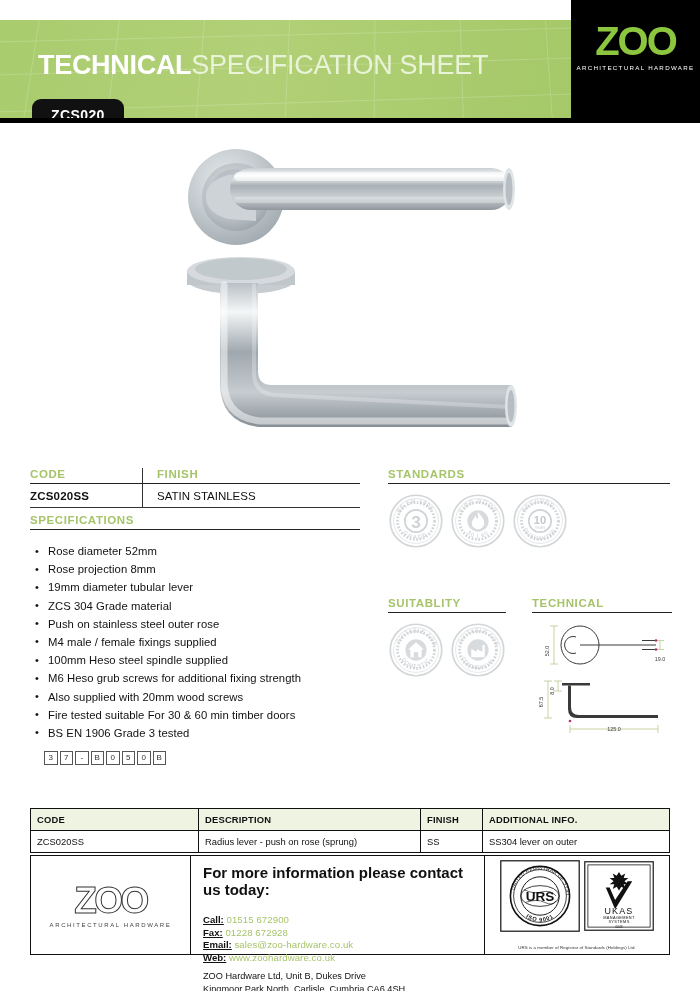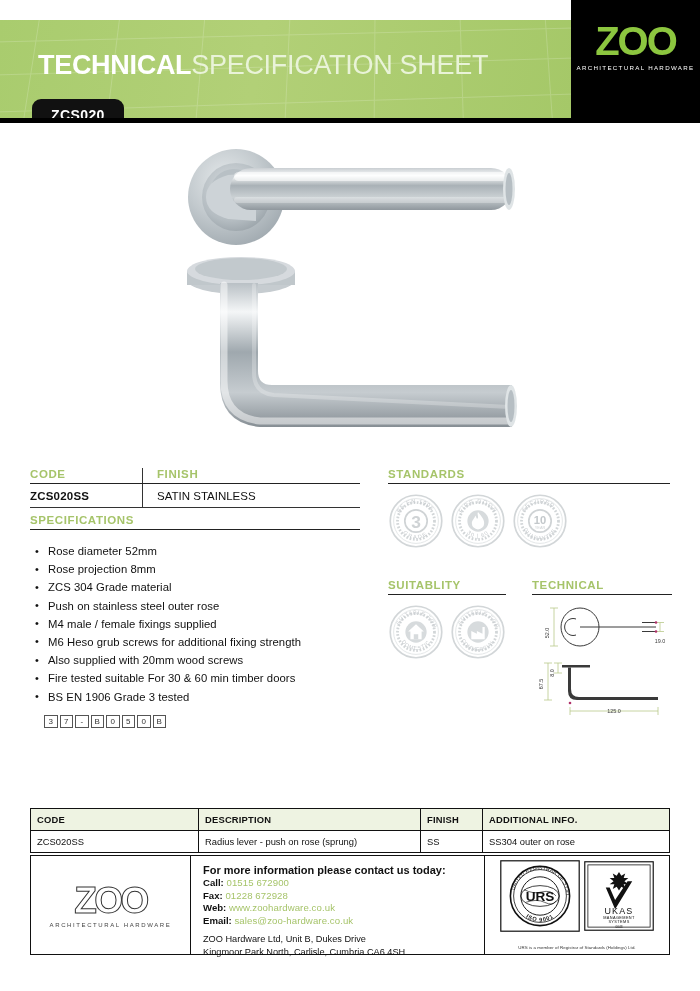--- a/index.html
+++ b/index.html
@@ -193,25 +193,25 @@
     line-height: 1;
   }
   .zoo-outline-sub {
     font-size: 6px;
     letter-spacing: 1.6px;
     color: #444;
     margin-top: 3px;
   }
   .f-contact { flex: 1; padding: 8px 0 0 12px; }
   .f-contact .hdr {
-    font-size: 11px; font-weight: bold; color: #111;
-    margin-bottom: 1px;
+    font-size: 15px; font-weight: bold; color: #111;
+    margin-bottom: 16px;
   }
   .f-line { font-size: 9.6px; line-height: 12.6px; }
-  .f-lbl { font-weight: bold; color: #111; }
+  .f-lbl { font-weight: bold; color: #111; text-decoration: underline; }
   .f-val { color: #a6c46a; letter-spacing: .1px; }
   .f-addr { font-size: 9.2px; color: #111; line-height: 12.4px; margin-top: 6px; }
   .f-certs {
     width: 185px;
     border-left: 1px solid #111;
     padding: 4px;
     display: flex; flex-direction: column;
   }
   .cert-row { display: flex; gap: 4px; justify-content: center; flex: 1; }
   .cert-note {
@@ -319,23 +319,25 @@
     </div>
     <div class="code-table rule-thin">
       <div class="c1 cell-val bold">ZCS020SS</div>
       <div class="c2 cell-val divider-v">SATIN STAINLESS</div>
     </div>
     <div class="grn-head rule-dark" style="margin-top:6px;">SPECIFICATIONS</div>
 
     <ul class="spec-list">
       <li>Rose diameter 52mm</li>
       <li>Rose projection 8mm</li>
+      <li>19mm diameter tubular lever</li>
       <li>ZCS 304 Grade material</li>
       <li>Push on stainless steel outer rose</li>
       <li>M4 male / female fixings supplied</li>
+      <li>100mm Heso steel spindle supplied</li>
       <li>M6 Heso grub screws for additional fixing strength</li>
       <li>Also supplied with 20mm wood screws</li>
       <li>Fire tested suitable For 30 &amp; 60 min timber doors</li>
       <li>BS EN 1906 Grade 3 tested</li>
     </ul>
 
     <div class="cert-code">
       <span class="box">3</span>
       <span class="box">7</span>
       <span class="box">-</span>
@@ -507,21 +509,21 @@
         <th class="w-desc">DESCRIPTION</th>
         <th class="w-fin">FINISH</th>
         <th>ADDITIONAL INFO.</th>
       </tr>
     </thead>
     <tbody>
       <tr>
         <td>ZCS020SS</td>
         <td>Radius lever - push on rose (sprung)</td>
         <td>SS</td>
-        <td>SS304 outer on rose</td>
+        <td>SS304 lever on outer</td>
       </tr>
     </tbody>
   </table>
 </div>
 
 <div class="footer">
   <div class="f-logo">
     <div class="zoo-outline">ZOO</div>
     <div class="zoo-outline-sub">ARCHITECTURAL HARDWARE</div>
   </div>
@@ -530,26 +532,26 @@
     <div class="hdr">For more information please contact us today:</div>
     <div class="f-line">
       <span class="f-lbl">Call:</span>
       <span class="f-val">01515 672900</span>
     </div>
     <div class="f-line">
       <span class="f-lbl">Fax:</span>
       <span class="f-val">01228 672928</span>
     </div>
     <div class="f-line">
+      <span class="f-lbl">Email:</span>
+      <span class="f-val">sales@zoo-hardware.co.uk</span>
+    </div>
+    <div class="f-line">
       <span class="f-lbl">Web:</span>
       <span class="f-val">www.zoohardware.co.uk</span>
-    </div>
-    <div class="f-line">
-      <span class="f-lbl">Email:</span>
-      <span class="f-val">sales@zoo-hardware.co.uk</span>
     </div>
     <div class="f-addr">
       <div>ZOO Hardware Ltd, Unit B, Dukes Drive</div>
       <div>Kingmoor Park North, Carlisle, Cumbria CA6 4SH</div>
     </div>
   </div>
 
   <div class="f-certs">
     <div class="cert-row">
       <svg width="80" height="72" viewBox="0 0 100 90">

